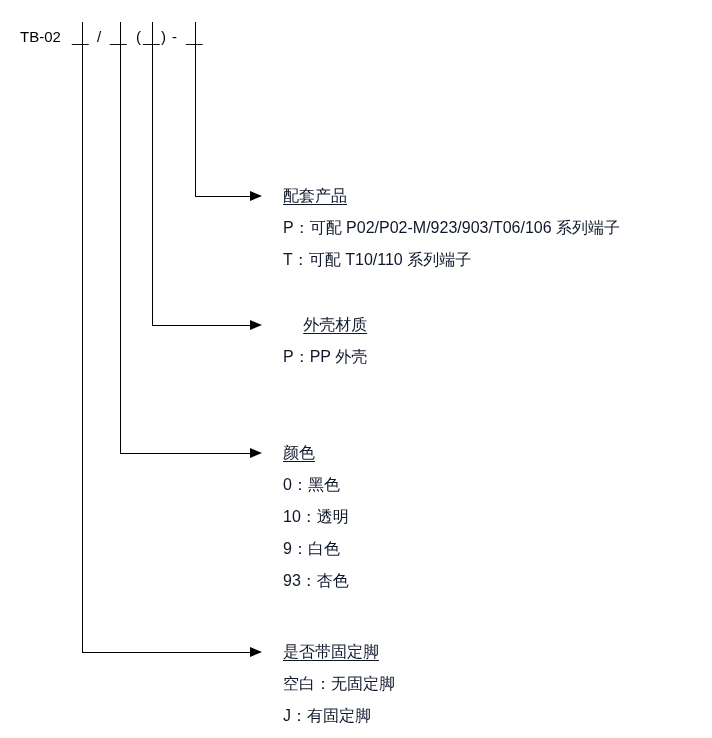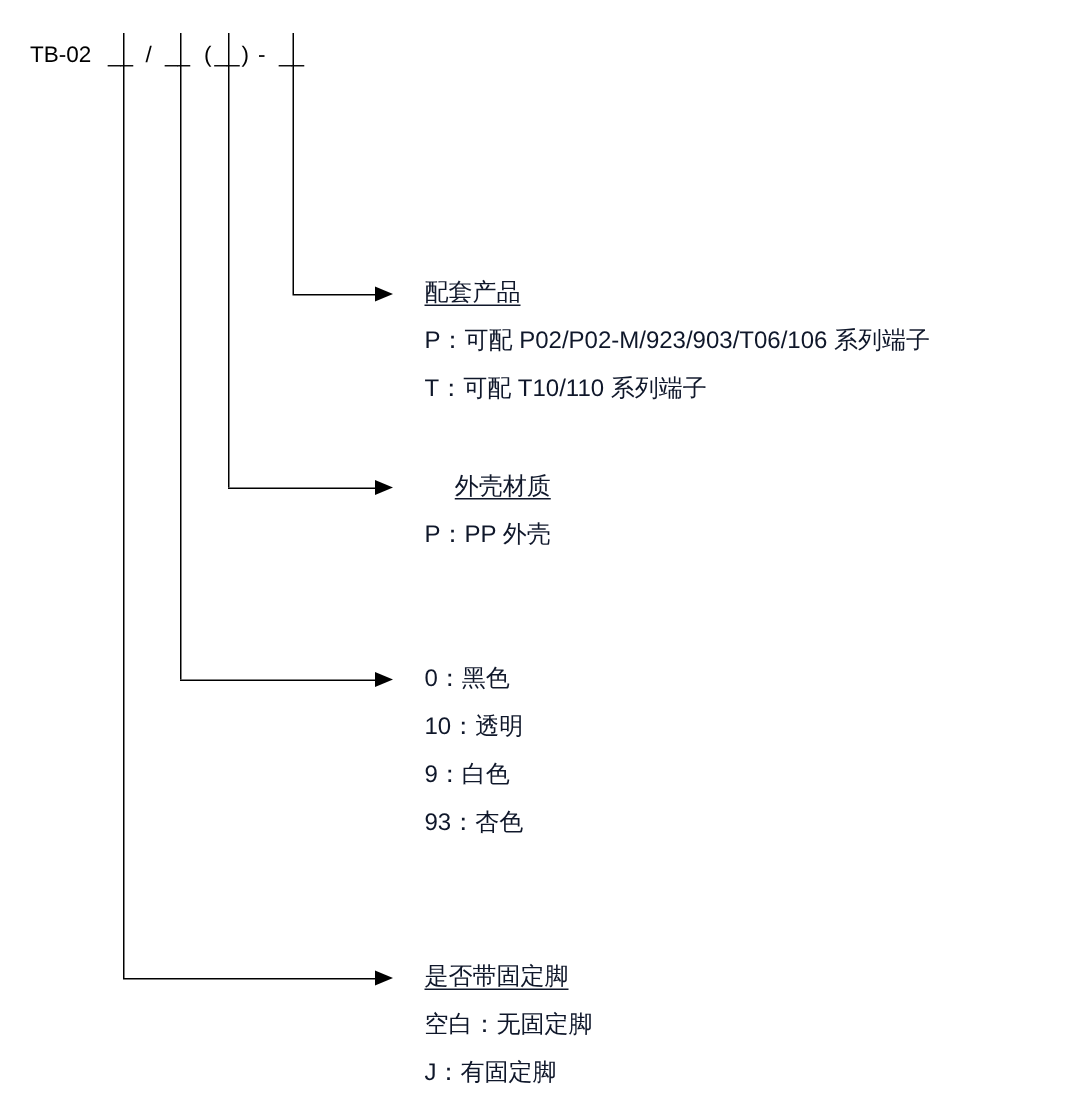--- a/index.html
+++ b/index.html
@@ -105,20 +105,21 @@
     <div class="item">P：可配 P02/P02-M/923/903/T06/106 系列端子</div>
     <div class="item">T：可配 T10/110 系列端子</div>
   </div>
 
   <div class="section" style="top:309px;text-align:right;">
     <div class="title">外壳材质</div>
     <div class="item">P：PP 外壳</div>
   </div>
 
   <div class="section" style="top:437px;">
+    <div class="title">颜色</div>
     <div class="item">0：黑色</div>
     <div class="item">10：透明</div>
     <div class="item">9：白色</div>
     <div class="item">93：杏色</div>
   </div>
 
   <div class="section" style="top:636px;">
     <div class="title">是否带固定脚</div>
     <div class="item">空白：无固定脚</div>
     <div class="item">J：有固定脚</div>

